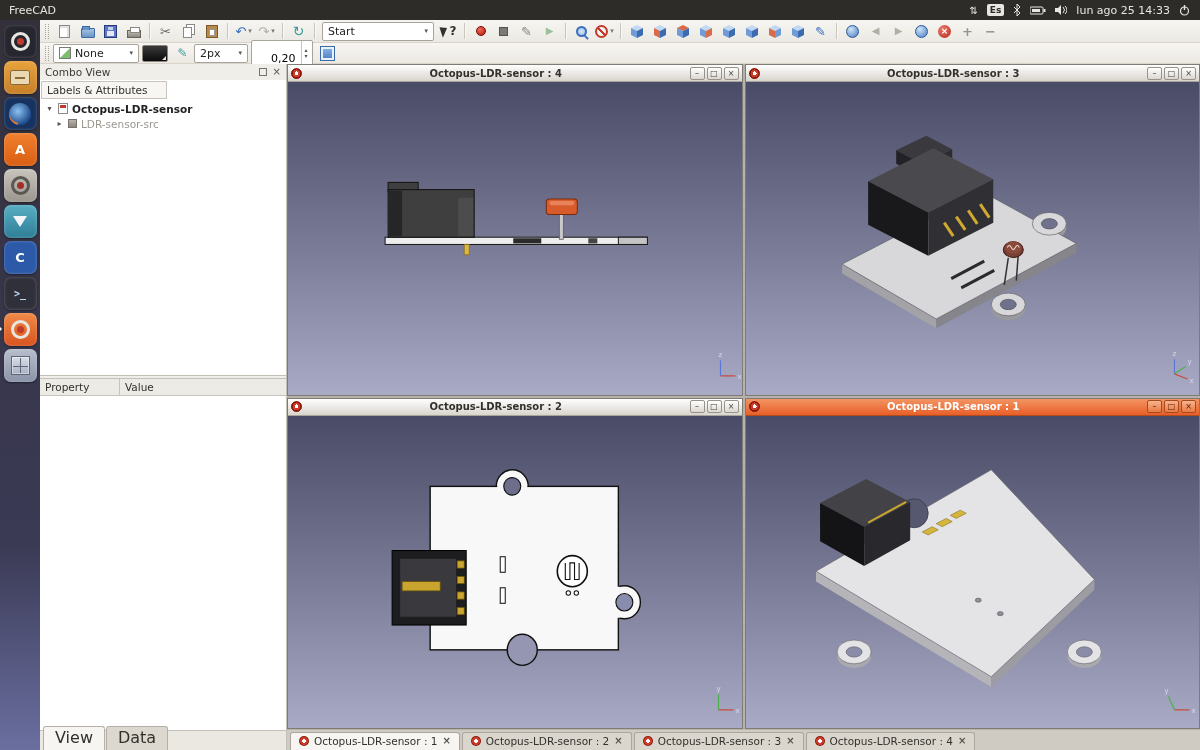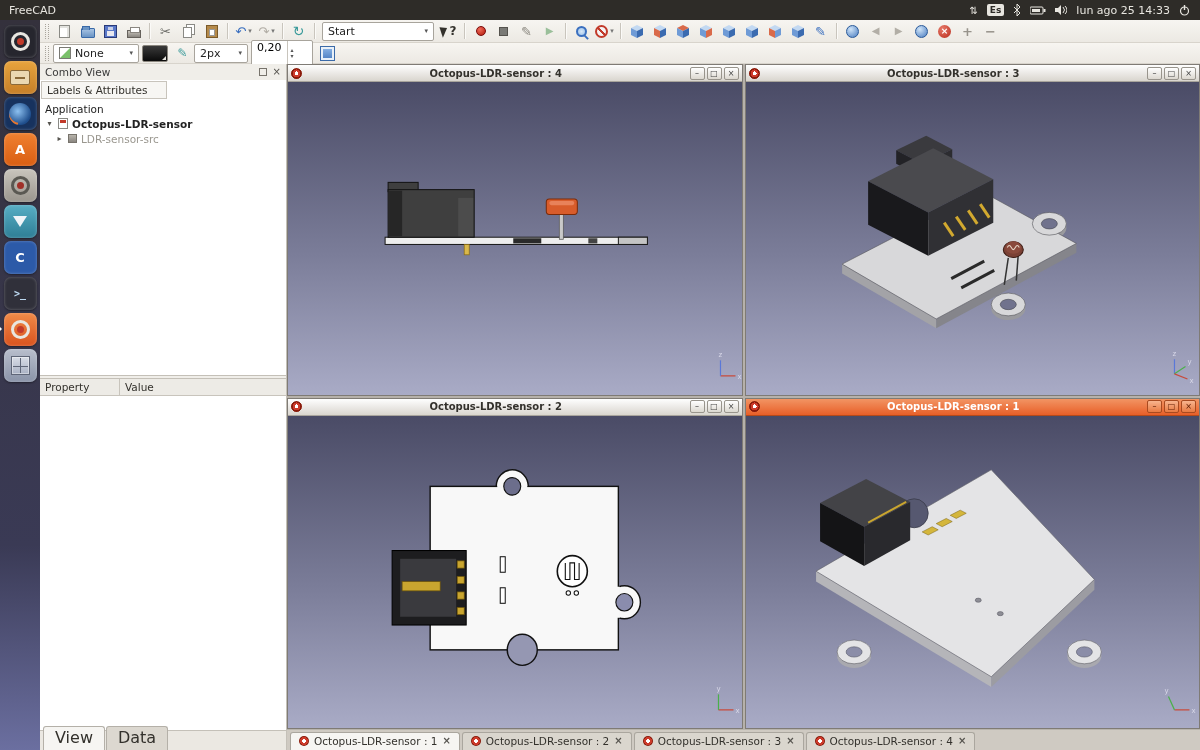--- a/index.html
+++ b/index.html
@@ -78,21 +78,21 @@
   .ic-cursor{width:0;height:0;border-left:7px solid #33312C;border-top:3px solid transparent;border-bottom:8px solid transparent;transform:rotate(-18deg);margin-right:1px}
   .q{font-weight:bold;font-size:12px;color:#33312C}
   .cubesvg{display:block}
   .combo{display:flex;align-items:center;gap:4px;background:#FFF;border:1px solid #A8A49C;height:19px;padding:0 5px;border-radius:2px;color:#222}
   .combo .arrow{font-size:7px;color:#555;margin-left:auto}
   #wbcombo{width:112px;margin:0 3px}
   .swatch{width:12px;height:12px;border:1px solid #7A7A74;background:linear-gradient(135deg,#FFF 49%,#7AC06A 51%)}
   .colorbtn{width:26px;height:17px;border:1px solid #8A867E;background:linear-gradient(#3A3A3A,#0A0A0A);position:relative;border-radius:2px;margin:0 3px}
   .colorbtn::after{content:"";position:absolute;right:1px;bottom:1px;border-left:4px solid transparent;border-bottom:4px solid #E8E6E0}
   .brush{color:#3A9A9A;font-size:12px}
-  .spin{display:flex;align-items:flex-start;background:#FFF;border:1px solid #A8A49C;height:26px;padding-left:5px;border-radius:2px;margin:0 3px}
+  .spin{display:flex;align-items:flex-end;background:#FFF;border:1px solid #A8A49C;height:26px;padding-left:19px;border-radius:2px;margin:0 3px}
   .spin .arrows{display:flex;flex-direction:column;justify-content:center;font-size:6px;line-height:6px;color:#555;border-left:1px solid #C8C4BC;margin-left:5px;padding:0 3px;align-self:stretch}
   .stylebtn{width:15px;height:15px;background:linear-gradient(#8FB8E8,#4A7CC0);border:1px solid #3A6AA8;box-shadow:inset 0 0 0 2px #E8F0F8}
 
   
   #main{flex:1;display:flex;min-height:0}
   #dock{width:247px;display:flex;flex-direction:column;border-right:1px solid #C4C0B8;background:#F0EEE9;min-height:0}
   .dockhead{height:16px;display:flex;align-items:center;padding:0 5px;color:#3A3A3A;font-size:10.5px}
   .dh-sp{flex:1}
   .dh-box{width:8px;height:8px;border:1px solid #77736C;margin-right:6px}
   .dh-x{font-size:10px;color:#55534E;line-height:10px}
@@ -395,21 +395,20 @@
 
       <div id="dock">
         <div class="dockhead">
           <span>Combo View</span>
           <span class="dh-sp"></span>
           <span class="dh-box"></span>
           <span class="dh-x">×</span>
         </div>
         <div class="treewrap">
           <div class="treehead">Labels &amp; Attributes</div>
-          <div class="trow">Application</div>
           <div class="trow">
             <span class="exp">▾</span>
             <span class="doc-ic"></span>
             <b>Octopus-LDR-sensor</b>
           </div>
           <div class="trow ind1">
             <span class="exp">▸</span>
             <span class="cube-ic gray"></span>
             <span class="dim">LDR-sensor-src</span>
           </div>

